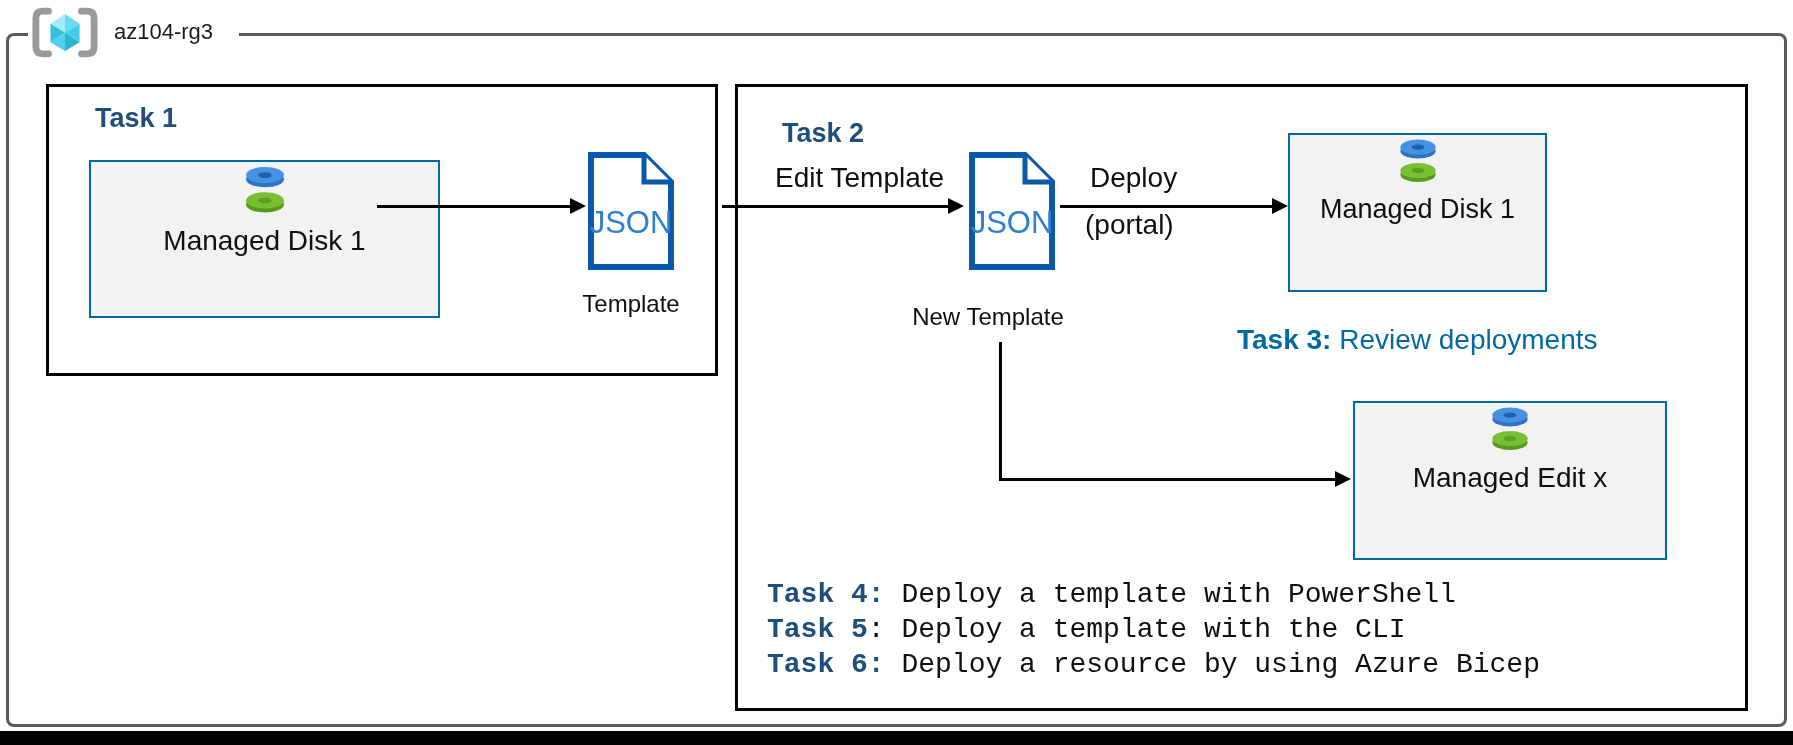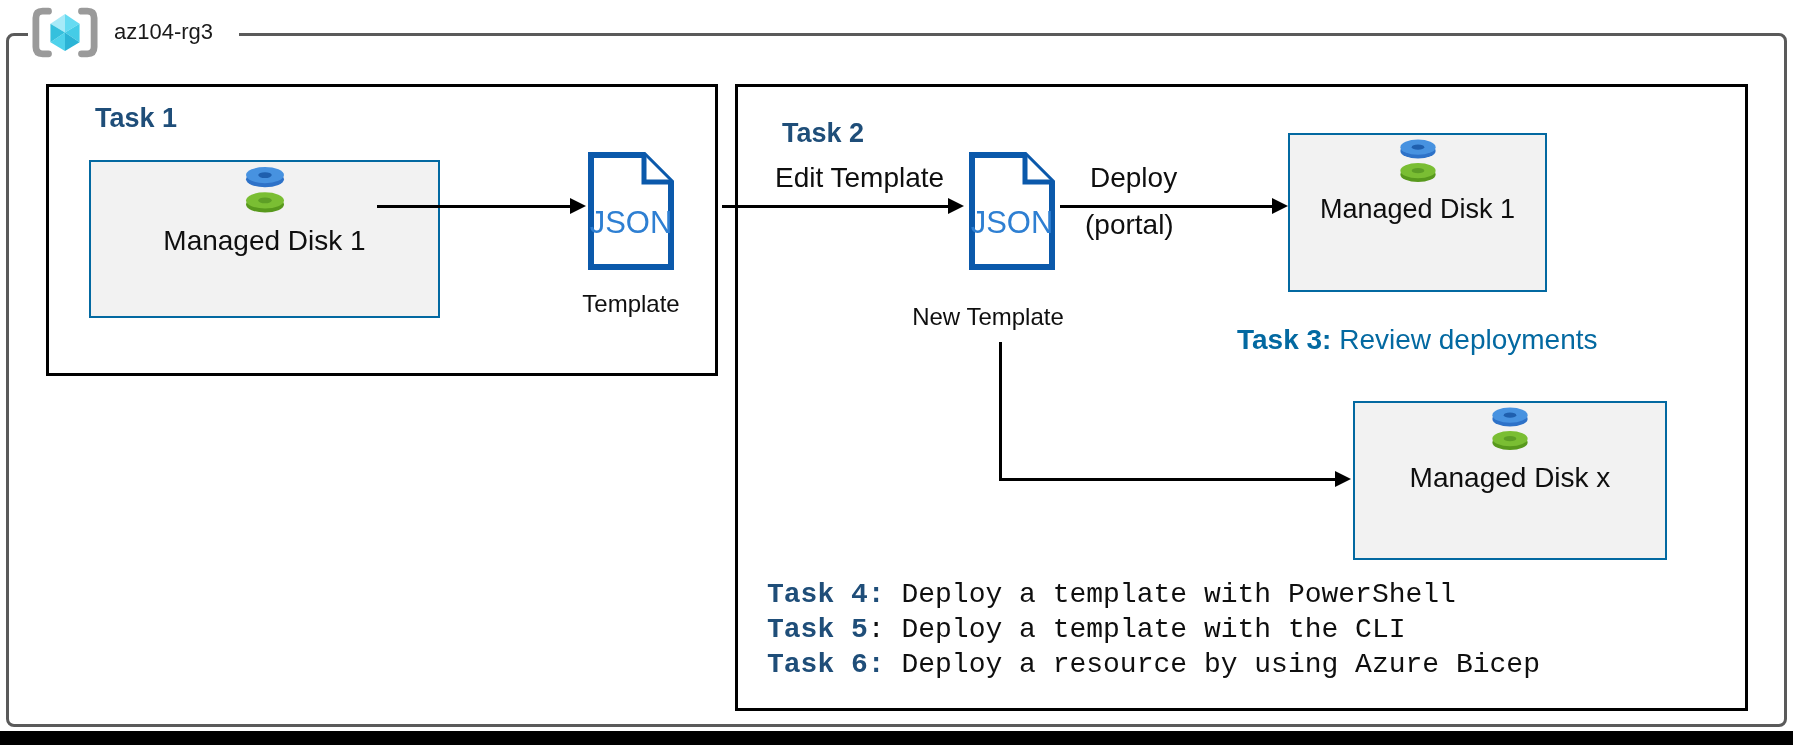--- a/index.html
+++ b/index.html
@@ -137,21 +137,21 @@
   </div>
 
   <div class="vline" style="left:999px; top:342px; height:138px;"></div>
   <div class="hline" style="left:999px; top:478px; width:337px;"></div>
   <div class="ahead" style="left:1335px; top:471px;"></div>
 
   <div class="disk-box db-mdx">
     <svg width="54" height="52">
         <use href="#disk-sym"></use>
       </svg>
-    <div class="disk-label">Managed Disk x</div>
+    <div class="disk-label">Managed Edit x</div>
   </div>
 
   <div class="task-list">
     <div>
       <span class="prefix">Task 4:</span><span class="colon"></span><span> Deploy a template with PowerShell</span>
     </div>
     <div>
       <span class="prefix">Task 5</span><span class="colon">:</span><span> Deploy a template with the CLI</span>
     </div>
     <div>

